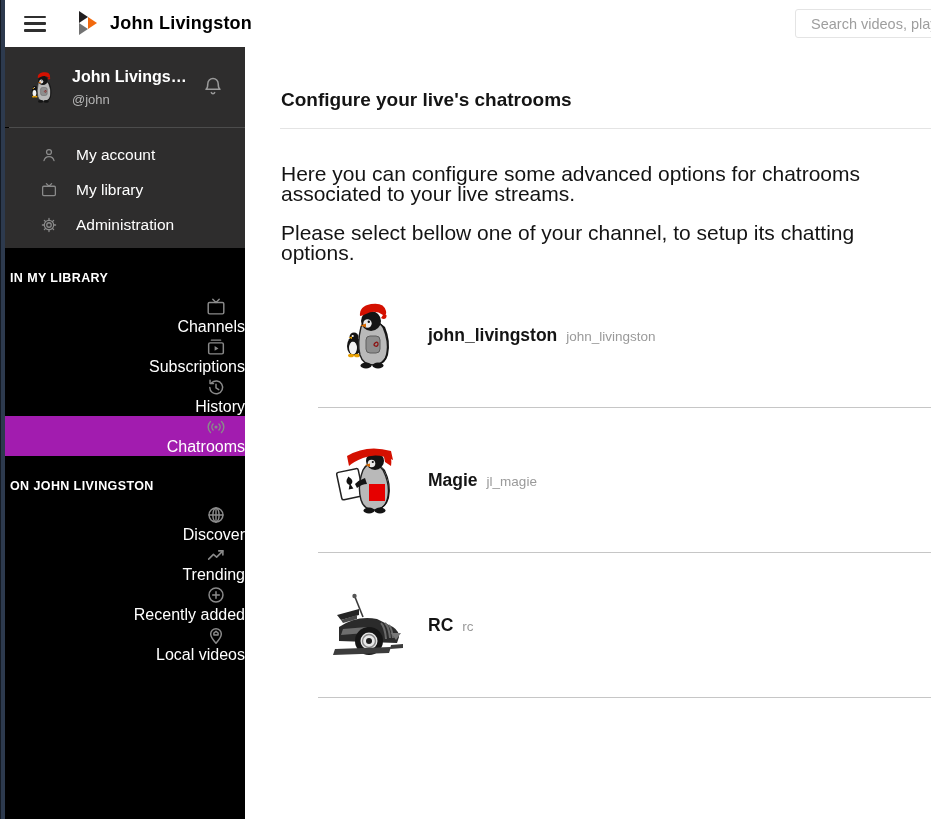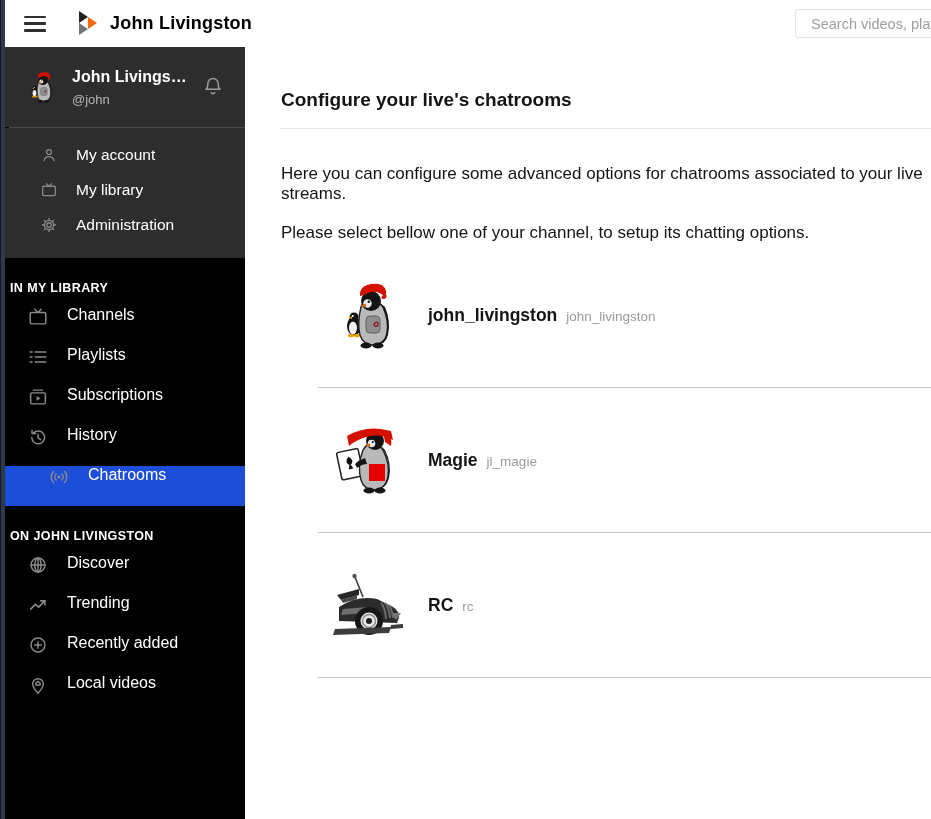--- a/index.html
+++ b/index.html
@@ -31,40 +31,40 @@
     background:#000; color:#fff; overflow:hidden; z-index:4; }
   .user-block { height:80px; background:#2e2d2d; display:flex; align-items:center;
     padding:0 20px 0 25px; }
   .user-avatar { width:34px; height:34px; flex:none; }
   .user-names { margin-left:13px; min-width:0; }
   .user-display { font-size:16px; font-weight:700; color:#fff; max-width:115px;
     white-space:nowrap; overflow:hidden; text-overflow:ellipsis; }
   .user-handle { font-size:13px; color:#b5b5b5; margin-top:6px; }
   .bell-btn { margin-left:auto; width:24px; height:26px; color:#9a9a9a; cursor:pointer; flex:none; }
   .block-sep { height:1px; background:#4c4c4c; margin-left:9px; }
-  .user-links { background:#2e2d2d; padding:9px 0 16px; }
+  .user-links { background:#2e2d2d; padding:9px 0 6px; }
   .user-link { display:flex; align-items:center; height:35px; padding-left:40px;
     font-size:15.5px; color:#fff; text-decoration:none; cursor:pointer; }
   .user-link .mi { width:18px; height:18px; margin-right:18px; color:#8a8a8a; flex:none; }
 
   .menu-section { margin-top:23px; }
   .section-title { font-size:12.5px; font-weight:700; letter-spacing:0.4px;
     padding-left:10px; margin-bottom:11px; color:#fff; }
-  .menu-item { display:flex; align-items:flex-start; height:40px; padding-left:27px;
-    font-size:16px; color:#fff; text-decoration:none; cursor:pointer; }
+  .menu-item { display:flex; align-items:flex-end; height:40px; padding-left:27px;
+    font-size:16px; color:#fff; text-decoration:none; cursor:pointer;flex-direction:column; }
   .menu-item .mi { width:22px; height:22px; margin-right:18px; color:#8a8a8a; flex:none; }
-  .menu-item.active { background:#1d4ed8;padding-left:48px; }
+  .menu-item.active { background:#a21caf;padding-left:48px; }
 
   .mi svg, .bell-btn svg { width:100%; height:100%; display:block; }
 
   
   .main { position:absolute; left:245px; top:47px; right:0; bottom:0; background:#fff; overflow:hidden;padding-left:13px; }
   .page-title { margin:41px 0 0 23px; font-size:19px; font-weight:600; color:#141414; line-height:24px; }
   .title-hr { border:none; border-top:1px solid #e4e4e4; margin:16px 0 0 22px; }
-  .intro { margin:0 0 0 23px; font-size:17px; color:#141414; line-height:20px; }
+  .intro { margin:0 0 0 23px; font-size:21px; color:#141414; line-height:20px; }
   .intro.first { margin-top:35px; }
   .intro.second { margin-top:19px; }
 
   .channel-rows { margin-left:60px; margin-top:0; }
   .channel-row { display:flex; align-items:center; height:145px;
     border-bottom:1px solid #c6c6c6; text-decoration:none; cursor:pointer; }
   .avatar-box { width:72px; height:72px; margin-left:15px; flex:none; background:#fff; }
   .avatar-box svg { width:100%; height:100%; display:block; }
   .channel-text { margin-left:23px; display:flex; align-items:baseline; min-width:0; }
   .channel-name { font-size:17.5px; font-weight:700; color:#141414; }
@@ -207,28 +207,20 @@
       <span class="mi">
         <svg viewBox="0 0 24 24" fill="none" stroke="currentColor" stroke-width="1.6" stroke-linecap="round" stroke-linejoin="round">
           <rect x="3.5" y="7" width="17" height="12.5" rx="1.5"></rect>
             <path d="M8.5 3.5L12 7l3.5-3.5"></path>
         </svg>
       </span>
       <span>Channels</span>
     </a>
     <a class="menu-item">
       <span class="mi">
-        <svg viewBox="0 0 24 24" fill="none" stroke="currentColor" stroke-width="1.8" stroke-linecap="round">
-          <path d="M9 6.5h11.5M9 12h11.5M9 17.5h11.5M3.5 6.5h2M3.5 12h2M3.5 17.5h2"></path>
-        </svg>
-      </span>
-      <span>Playlists</span>
-    </a>
-    <a class="menu-item">
-      <span class="mi">
         <svg viewBox="0 0 24 24" fill="none" stroke="currentColor" stroke-width="1.6" stroke-linecap="round" stroke-linejoin="round">
           <rect x="4" y="7.5" width="16" height="12" rx="1.5"></rect>
             <path d="M7 4.5h10"></path>
           <path d="M10.5 11l4.2 2.5-4.2 2.5z" fill="currentColor" stroke="none"></path>
         </svg>
       </span>
       <span>Subscriptions</span>
     </a>
     <a class="menu-item">
       <span class="mi">

